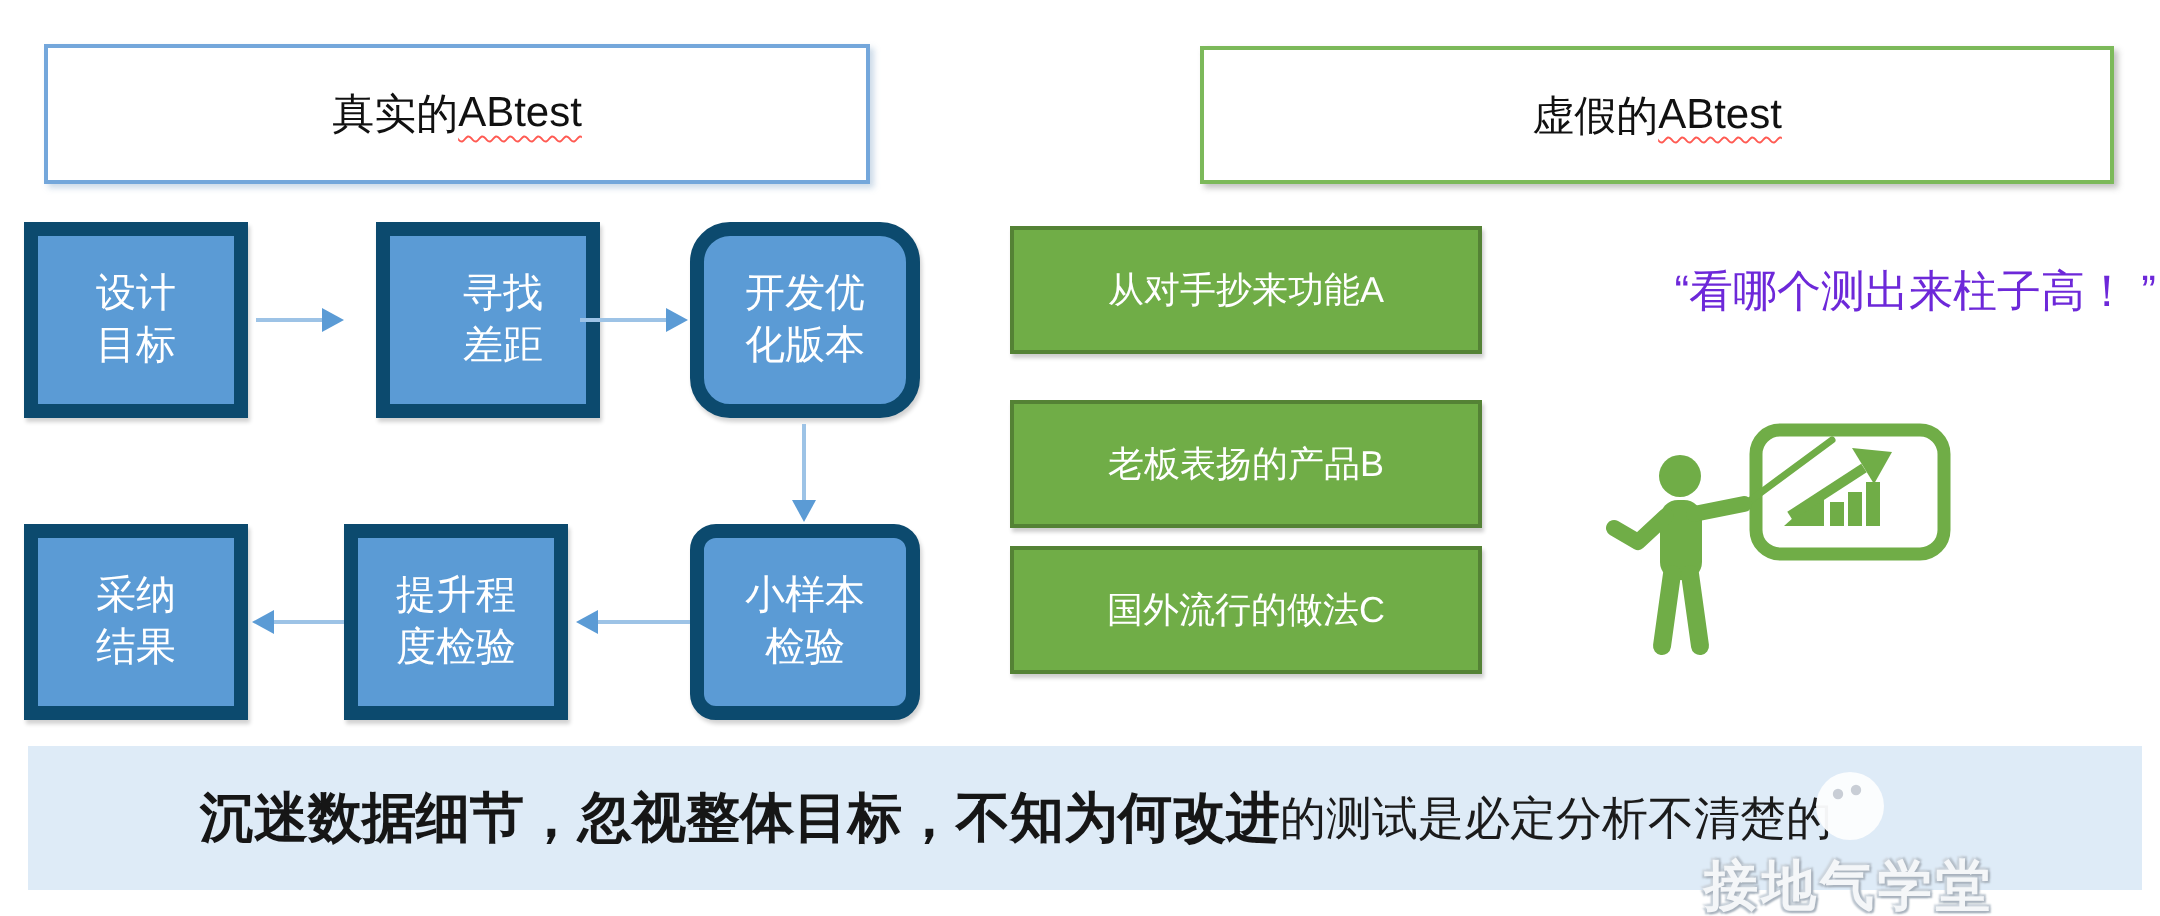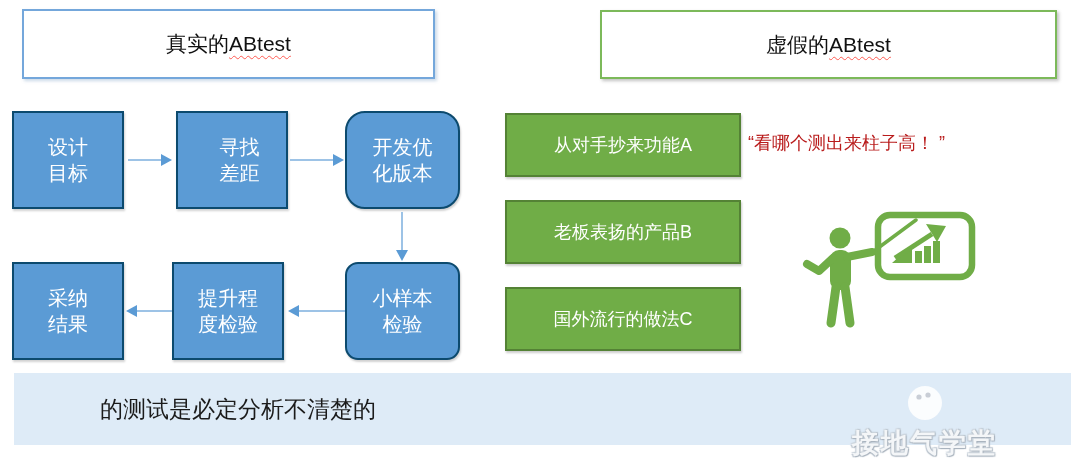--- a/index.html
+++ b/index.html
@@ -7,21 +7,21 @@
   body { font-family:"Liberation Sans", sans-serif; }
   .canvas {
     position:relative; width:1080px; height:458px;
     background:#ffffff; overflow:hidden;
   }
 
   
   .hdr {
     position:absolute; background:#fff; display:flex;
     align-items:center; justify-content:center;
-    font-size:21px; color:#111;
+    font-size:21px; color:#111;margin-top:13px;
   }
   .hdr-blue {
     left:22px; top:9px; width:413px; height:70px;
     border:2px solid #74A7DB;
     box-shadow:2px 2px 3px rgba(110,150,190,.35);
   }
   .hdr-green {
     left:600px; top:10px; width:457px; height:69px;
     border:2px solid #7CB95A;
     box-shadow:2px 2px 3px rgba(120,120,120,.45);
@@ -30,27 +30,27 @@
     text-decoration-line:underline;
     text-decoration-style:wavy;
     text-decoration-color:#ff5a52;
     text-decoration-thickness:1px;
     text-underline-offset:4px;
   }
 
   
   .flow-box {
     position:absolute; width:112px; height:98px;
-    background:#5B9BD5; border:2px solid #0c4a6e;
+    background:#5B9BD5; border:7px solid #0c4a6e;
     color:#fff; font-size:20px; line-height:1.32;
     display:flex; flex-direction:column; align-items:center; justify-content:center;
     text-align:center; box-shadow:1px 2px 2px rgba(0,0,0,.18);
   }
   .fb-1 { left:12px;  top:111px; }
-  .fb-2 { left:176px; top:111px;padding-left:15px; }
+  .fb-2 { left:188px; top:111px;padding-left:15px; }
   .fb-3 { left:345px; top:111px; width:115px;border-radius:20px; }
   .fb-4 { left:12px;  top:262px; }
   .fb-5 { left:172px; top:262px; }
   .fb-6 { left:345px; top:262px; width:115px;border-radius:13px; }
 
   
   .arrow-h { position:absolute; height:2px; background:#9DC3E6; }
   .arrow-h.to-right::after {
     content:""; position:absolute; right:-11px; top:-5px;
     border-left:11px solid #5B9BD5;
@@ -76,26 +76,26 @@
   }
 
   
   .green-item {
     position:absolute; left:505px; width:236px; height:64px;
     background:#70AD47; border:2px solid #548235;
     color:#fff; font-size:18px;
     display:flex; align-items:center; justify-content:center;
     box-shadow:1px 2px 2px rgba(0,0,0,.2);
   }
-  .gi-1 { top:113px; } .gi-2 { top:200px; } .gi-3 { top:287px; }
+  .gi-1 { top:113px; } .gi-2 { top:200px; } .gi-3 { top:273px; }
 
   
   .quote {
     position:absolute; left:748px; top:131px; width:330px;
-    text-align:left; font-size:18px; color:#b91c1c; white-space:nowrap;
+    text-align:right; font-size:22px; color:#6d28d9; white-space:nowrap;
   }
   .presenter { position:absolute; left:798px; top:210px; }
 
   
   .banner {
     position:absolute; left:14px; top:373px; width:1057px; height:72px;
     background:#DEEBF7; display:flex; align-items:center;
     padding-left:86px; white-space:nowrap; overflow:hidden;
   }
   .banner .bold-part  { font-size:27px; font-weight:bold; color:#161616; }
@@ -186,20 +186,21 @@
       <circle cx="42" cy="28" r="10.5"></circle>
       <rect x="32" y="40" width="21" height="40" rx="9"></rect>
       <line x1="49" y1="47" x2="74" y2="42" stroke="#70AD47" stroke-width="8" stroke-linecap="round"></line>
       <polyline points="35,48 21,61 9,54" fill="none" stroke="#70AD47" stroke-width="8" stroke-linecap="round" stroke-linejoin="round"></polyline>
       <line x1="38" y1="77" x2="33" y2="113" stroke="#70AD47" stroke-width="9" stroke-linecap="round"></line>
       <line x1="47" y1="77" x2="52" y2="113" stroke="#70AD47" stroke-width="9" stroke-linecap="round"></line>
     </g>
   </svg>
 
   <div class="banner">
+    <span class="bold-part">沉迷数据细节，忽视整体目标，不知为何改进</span>
       <span class="plain-part">的测试是必定分析不清楚的</span>
   </div>
 
   <div class="watermark">
     <svg width="40" height="42" viewBox="0 0 40 42" xmlns="http://www.w3.org/2000/svg">
       <circle cx="20" cy="21" r="17" fill="#fcfdfe" opacity="0.96"></circle>
       <circle cx="14" cy="15" r="2.6" fill="#c9ced6"></circle>
       <circle cx="23" cy="13" r="2.6" fill="#c9ced6"></circle>
     </svg>
     <span class="wm-text">接地气学堂</span>

